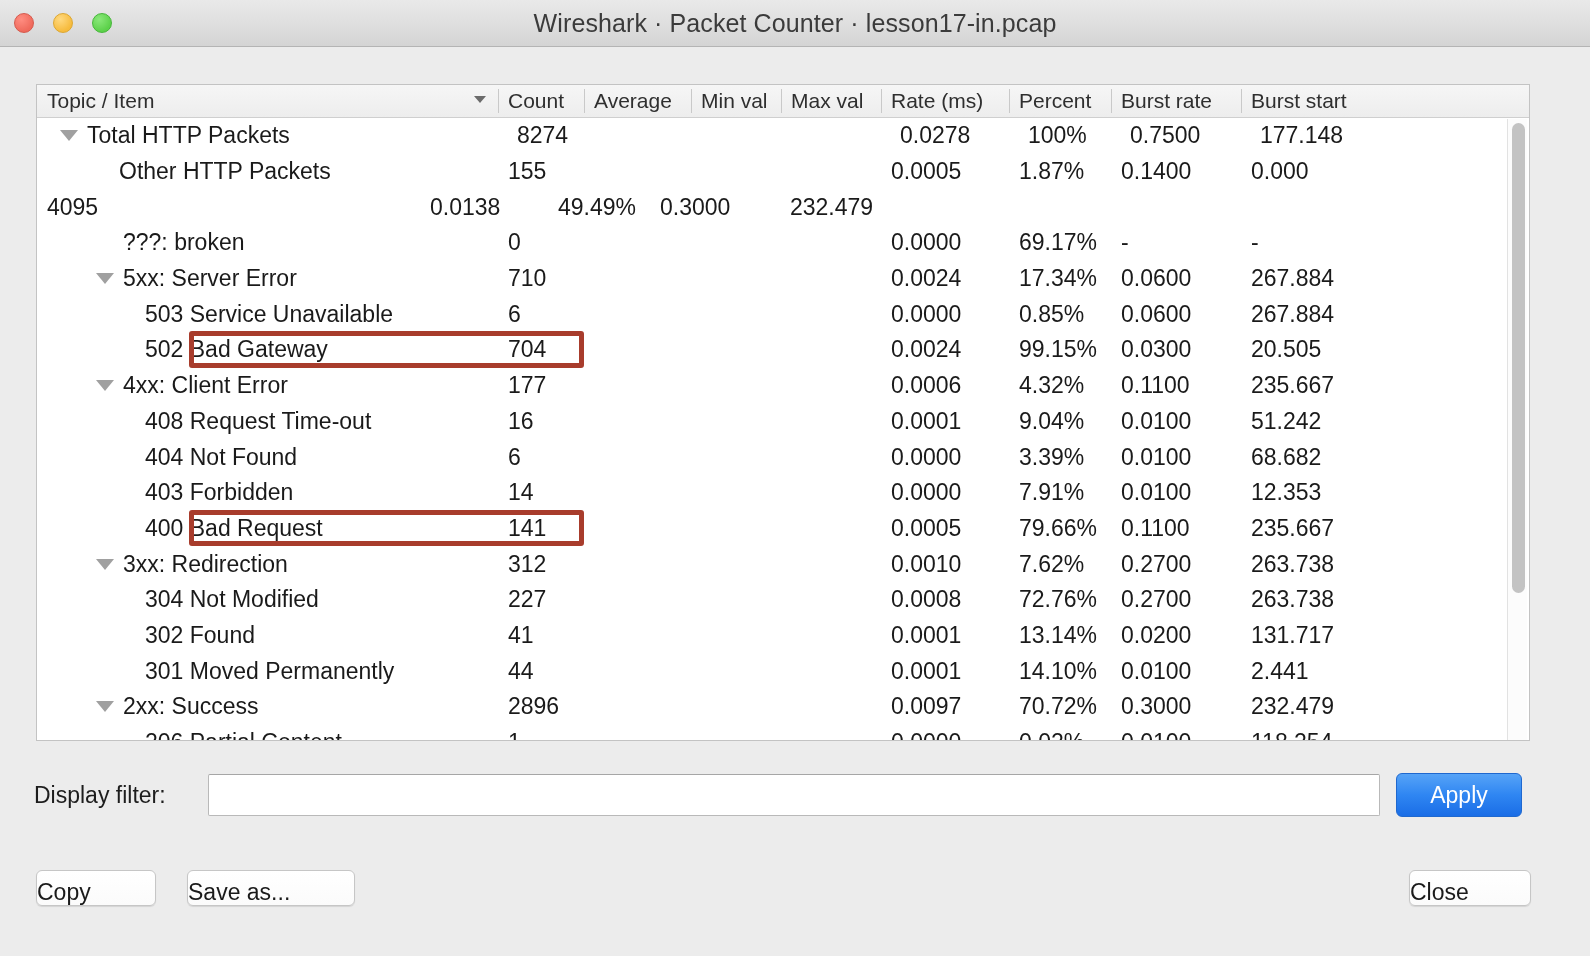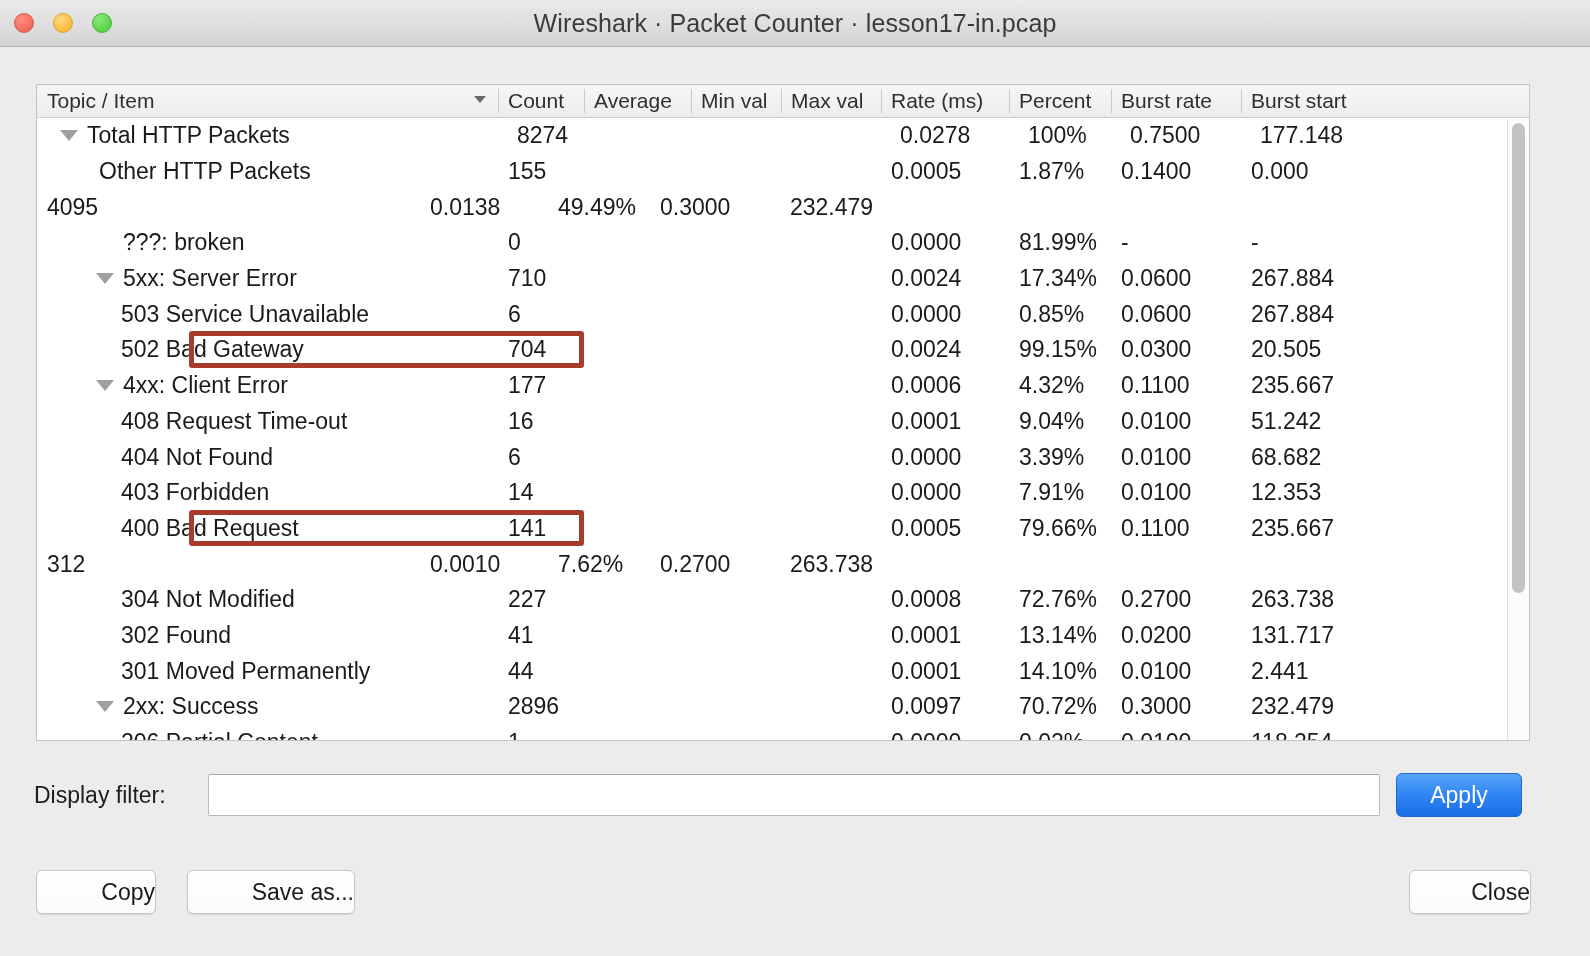--- a/index.html
+++ b/index.html
@@ -149,23 +149,23 @@
   .tri {
     width: 0; height: 0;
     border-left: 9px solid transparent;
     border-right: 9px solid transparent;
     border-top: 11px solid #a0a0a0;
     margin-right: 9px;
     flex: 0 0 auto;
   }
   .tri.hidden { visibility: hidden; }
   .indent-0 { padding-left: 14px; margin-left: 9px; }
-  .indent-1 { padding-left: 35px; }
+  .indent-1 { padding-left: 55px; }
   .indent-2 { padding-left: 59px; }
-  .indent-3 { padding-left: 57px; }
+  .indent-3 { padding-left: 81px; }
 
   .row.highlight .topic,
   .row.highlight .c-count {
     position: relative;
     z-index: 2;
   }
   .hl-box {
     position: absolute;
     border: 5px solid #a83c2c;
     border-radius: 3px;
@@ -244,29 +244,29 @@
     text-align: center;
     box-sizing: border-box;
     cursor: pointer;
     user-select: none;
     padding: 0;
   }
 
   
   .btn {
     position: absolute;
-    height: 44px;
+    height: 36px;
     background: linear-gradient(to bottom, #ffffff, #fbfbfb);
     border: 1px solid #c6c6c6;
     border-radius: 6px;
     font-family: "Liberation Sans", sans-serif;
     font-size: 23px;
     color: #1a1a1a;
     line-height: 42px;
-    text-align: right;
+    text-align: left;
     box-sizing: border-box;
     cursor: pointer;
     user-select: none;
     box-shadow: 0 1px 1px rgba(0,0,0,0.10);
     padding: 0;
   }
   .btn-copy  { left: 36px;   top: 870px; width: 120px; }
   .btn-save  { left: 187px;  top: 870px; width: 168px; }
   .btn-close { left: 1409px; top: 870px; width: 122px; }
 </style>
@@ -338,21 +338,21 @@
         <div class="row">
           <div class="cell c-topic topic indent-2">
             <span class="tri hidden"></span>
             <span>???: broken</span>
           </div>
           <div class="cell c-count">0</div>
           <div class="cell c-avg"></div>
           <div class="cell c-min"></div>
           <div class="cell c-max"></div>
           <div class="cell c-rate">0.0000</div>
-          <div class="cell c-pct">81.99%</div>
+          <div class="cell c-pct">69.17%</div>
           <div class="cell c-brate">-</div>
           <div class="cell c-bstart">-</div>
         </div>
         <div class="row">
           <div class="cell c-topic topic indent-2">
             <span class="tri"></span>
             <span>5xx: Server Error</span>
           </div>
           <div class="cell c-count">710</div>
           <div class="cell c-avg"></div>
@@ -455,20 +455,24 @@
           <div class="cell c-count">141</div>
           <div class="cell c-avg"></div>
           <div class="cell c-min"></div>
           <div class="cell c-max"></div>
           <div class="cell c-rate">0.0005</div>
           <div class="cell c-pct">79.66%</div>
           <div class="cell c-brate">0.1100</div>
           <div class="cell c-bstart">235.667</div>
         </div>
         <div class="row">
+          <div class="cell c-topic topic indent-2">
+            <span class="tri"></span>
+            <span>3xx: Redirection</span>
+          </div>
           <div class="cell c-count">312</div>
           <div class="cell c-avg"></div>
           <div class="cell c-min"></div>
           <div class="cell c-max"></div>
           <div class="cell c-rate">0.0010</div>
           <div class="cell c-pct">7.62%</div>
           <div class="cell c-brate">0.2700</div>
           <div class="cell c-bstart">263.738</div>
         </div>
         <div class="row">

